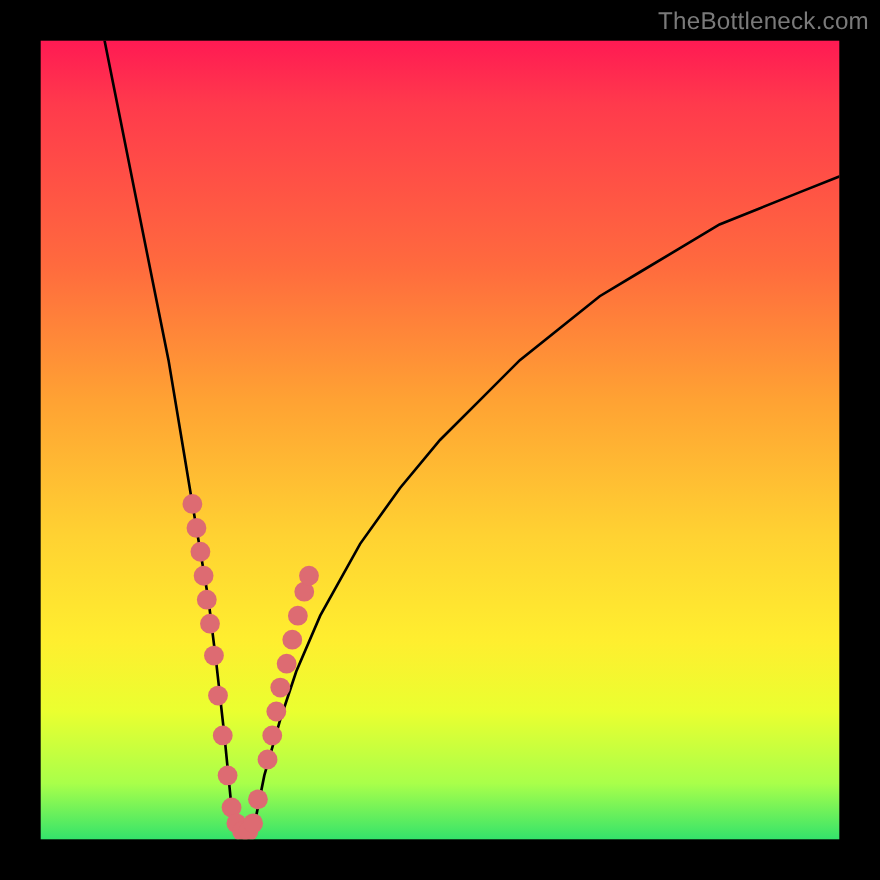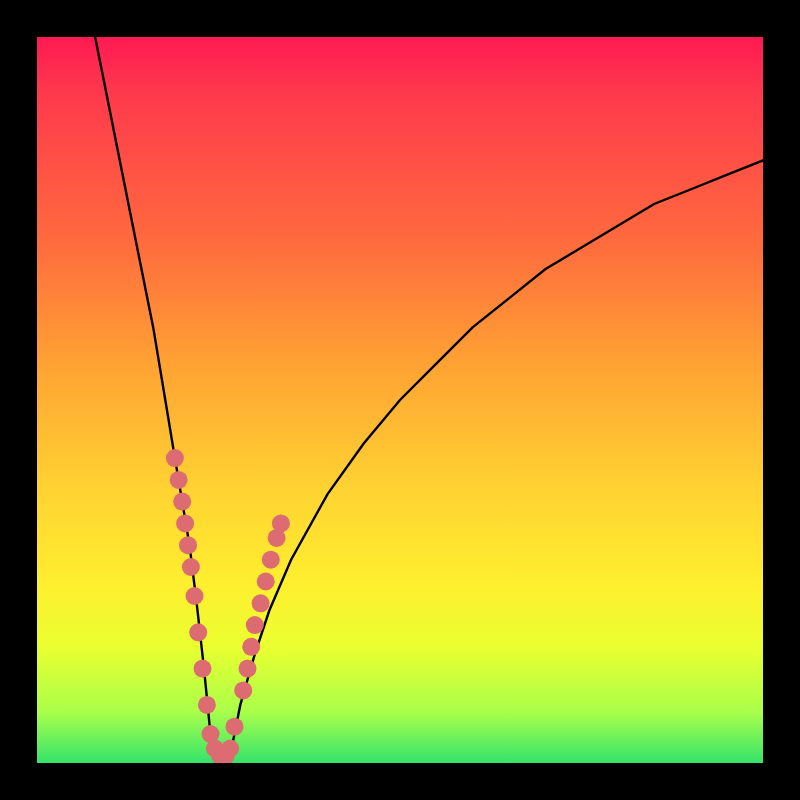--- a/index.html
+++ b/index.html
@@ -86,13 +86,14 @@
           <circle cx="217.8" cy="588.1" r="9" fill="#dd6b72"></circle>
           <circle cx="223.6" cy="566.3" r="9" fill="#dd6b72"></circle>
           <circle cx="228.7" cy="544.5" r="9" fill="#dd6b72"></circle>
           <circle cx="233.8" cy="522.7" r="9" fill="#dd6b72"></circle>
           <circle cx="239.6" cy="500.9" r="9" fill="#dd6b72"></circle>
           <circle cx="243.9" cy="486.4" r="9" fill="#dd6b72"></circle>
         </g>
     </svg>
   </div>
 
+  <div class="watermark">TheBottleneck.com</div>
 </div>
 
 </body></html>

